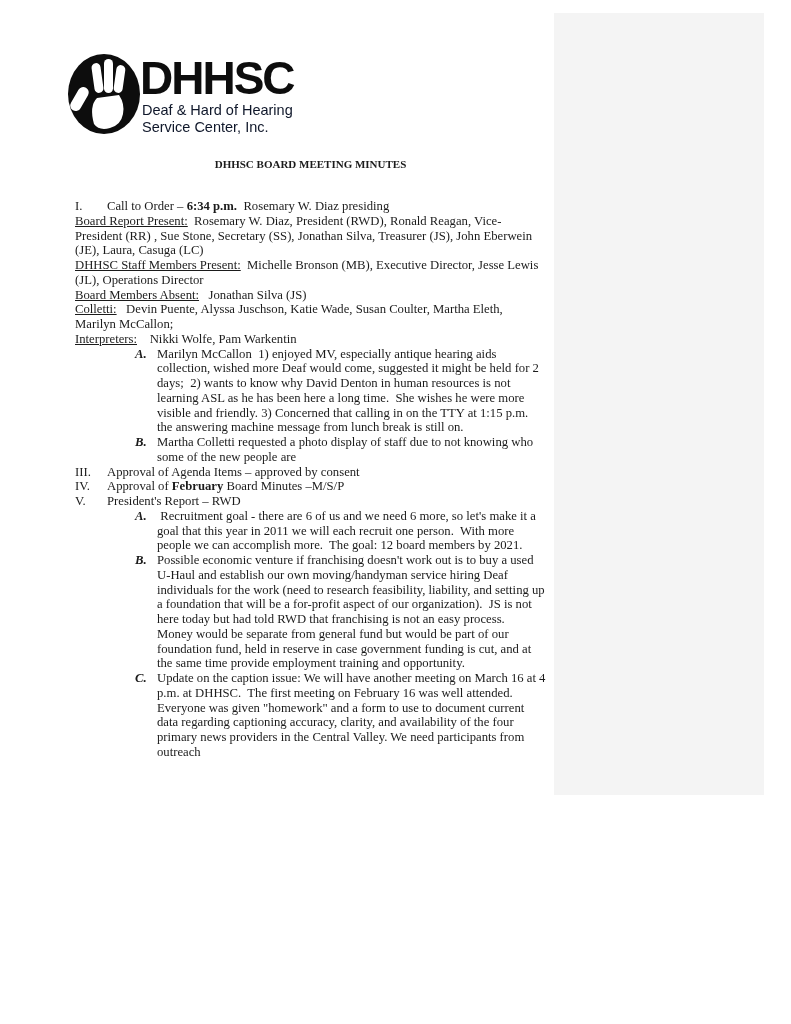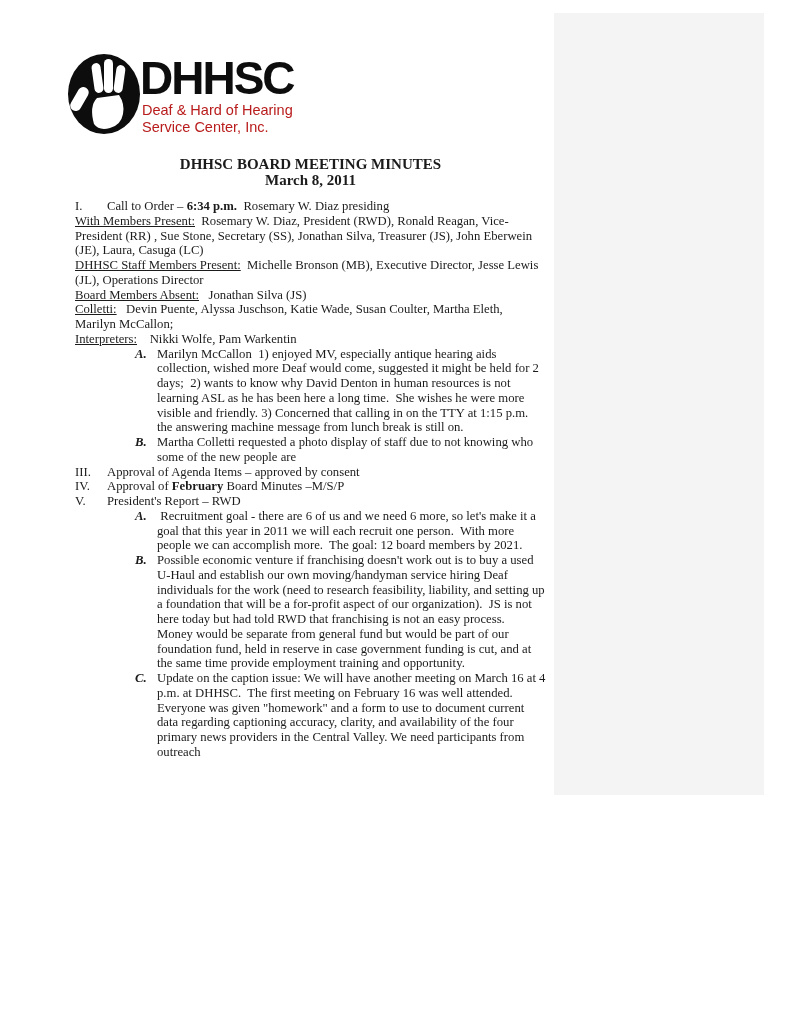--- a/index.html
+++ b/index.html
@@ -23,29 +23,29 @@
   .logo { position:absolute; left:66px; top:52px; width:280px; height:86px; }
   .logo-icon { position:absolute; left:0; top:0; }
   .logo-textcol { position:absolute; left:74px; top:2px; }
   .logo-acronym {
     font-family:"Liberation Sans", sans-serif;
     font-weight:700; font-size:46px; line-height:48px;
     letter-spacing:-2px; color:#0d0d0d;
   }
   .logo-tagline {
     font-family:"Liberation Sans", sans-serif;
-    font-size:14.5px; line-height:16.5px; color:#b91c1c;
+    font-size:14.5px; line-height:16.5px; color:#0f172a;
     margin-left:2px;
   }
 
   
   .doc-title {
     position:absolute; left:75px; top:157px; width:471px;
     text-align:center; font-weight:bold;
-    font-size:15px; line-height:15.6px;
+    font-size:11px; line-height:15.6px;
   }
 
   
   .doc-body {
     position:absolute; left:75px; top:199px; width:471px;
     font-size:12.7px; line-height:14.75px;
   }
   .block { display:flex; align-items:flex-start; }
   .block .num { flex:none; white-space:pre; }
   .block.roman > .num { width:32px; }
@@ -77,30 +77,29 @@
     </div>
     <div class="logo-textcol">
       <div class="logo-acronym">DHHSC</div>
       <div class="logo-tagline">Deaf &amp; Hard of Hearing</div>
       <div class="logo-tagline">Service Center, Inc.</div>
     </div>
   </div>
 
   <div class="doc-title">
     <div>DHHSC BOARD MEETING MINUTES</div>
-    <div>March 8, 2011</div>
   </div>
 
   <div class="doc-body">
       <div class="block roman">
         <span class="num">I.</span>
         <div class="txt"><span>Call to Order – </span><span class="b">6:34 p.m.</span><span>  Rosemary W. Diaz presiding</span></div>
       </div>
       <div class="block para">
-        <div class="txt"><span class="u">With Members Present:</span><span>  Rosemary W. Diaz, President (RWD), Ronald Reagan, Vice-President (RR) , Sue Stone, Secretary (SS), Jonathan Silva, Treasurer (JS), John Eberwein (JE), Laura, Casuga (LC)</span></div>
+        <div class="txt"><span class="u">Board Report Present:</span><span>  Rosemary W. Diaz, President (RWD), Ronald Reagan, Vice-President (RR) , Sue Stone, Secretary (SS), Jonathan Silva, Treasurer (JS), John Eberwein (JE), Laura, Casuga (LC)</span></div>
       </div>
       <div class="block para">
         <div class="txt"><span class="u">DHHSC Staff Members Present:</span><span>  Michelle Bronson (MB), Executive Director, Jesse Lewis (JL), Operations Director</span></div>
       </div>
       <div class="block para">
         <div class="txt"><span class="u">Board Members Absent:</span><span>   Jonathan Silva (JS)</span></div>
       </div>
       <div class="block para">
         <div class="txt"><span class="u">Colletti:</span><span>   Devin Puente, Alyssa Juschson, Katie Wade, Susan Coulter, Martha Eleth, Marilyn McCallon;</span></div>
       </div>

